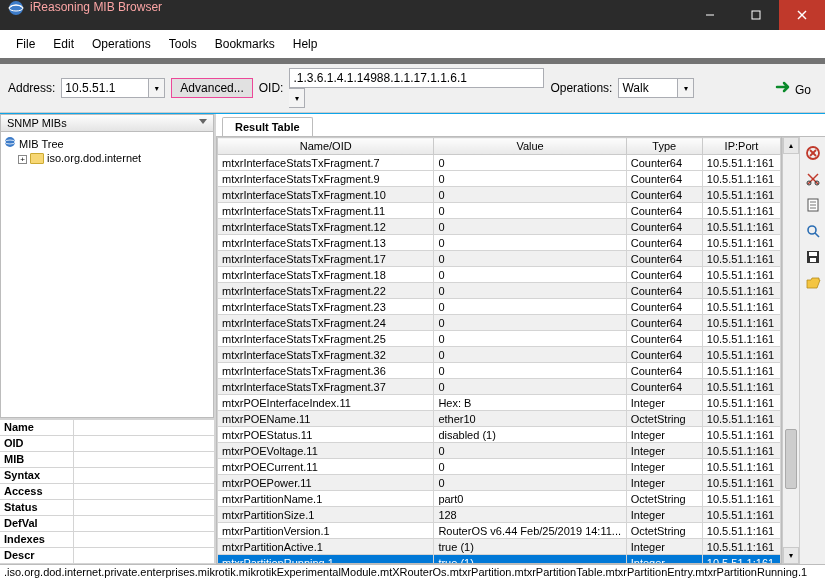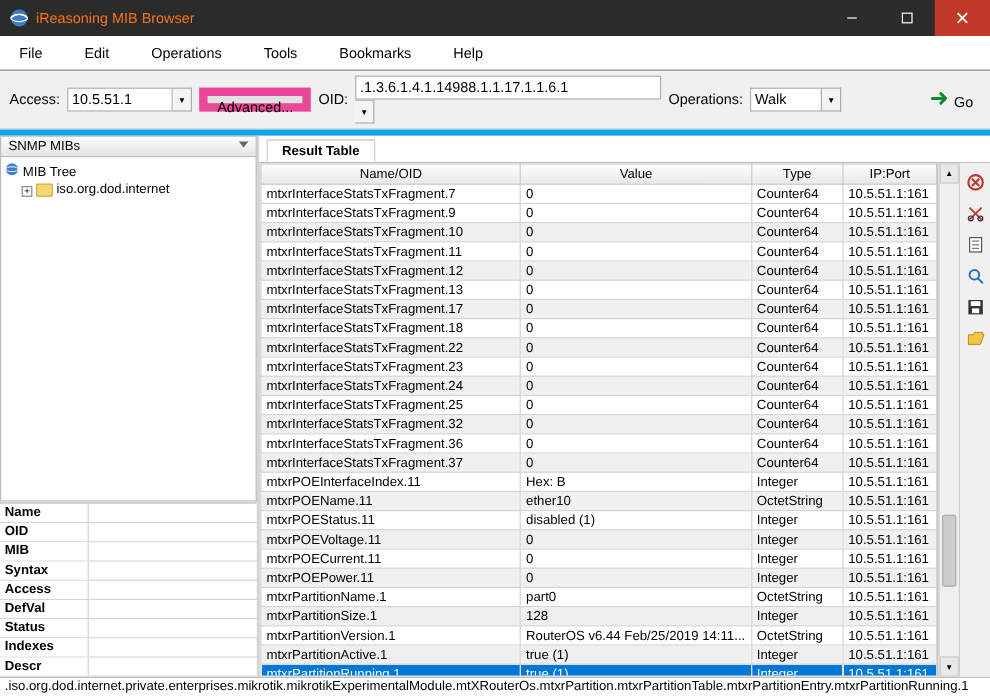--- a/index.html
+++ b/index.html
@@ -1,34 +1,34 @@
 <!DOCTYPE html>
 <html><head>
 <meta charset="utf-8">
 <style>
 * { box-sizing: border-box; margin: 0; padding: 0; }
 body { font-family: "Segoe UI", Tahoma, sans-serif; font-size: 12px; width: 825px; height: 582px; background: #fff; overflow: hidden; display: flex; flex-direction: column; }
-.titlebar { background: #2b2b2b; color: #f97316; height: 30px; display: flex; align-items: center; padding: 0 0 0 8px; }
+.titlebar { background: #2b2b2b; color: #fca5a5; height: 30px; display: flex; align-items: flex-start; padding: 0 0 0 8px; }
 .titlebar .icon { width: 16px; height: 16px; margin-right: 6px; }
 .titlebar .title { flex: 1; font-size: 12px; }
 .winbtns { display: flex; }
 .winbtn { width: 46px; height: 30px; display: flex; align-items: center; justify-content: center; color: #fff; font-size: 10px; }
 .winbtn.close { background: #c0392b; }
-.menubar { background: #fff; border-bottom: 1px solid #737373; display: flex; padding: 4px 8px; gap: 19px; text-align: center; }
+.menubar { background: #fff; border-bottom: 6px solid #737373; display: flex; padding: 4px 8px; gap: 2px; text-align: center; }
 .menuitem { padding: 3px 8px; cursor: default; }
 .toolbar { background: #f0f0f0; border-bottom: 1px solid #ccc; display: flex; align-items: center; padding: 4px 8px; gap: 6px; }
 .toolbar label { white-space: nowrap; }
 .toolbar input[type=text] { border: 1px solid #abadb3; padding: 1px 3px; font-family: inherit; font-size: 12px; height: 20px; background: #fff; }
 .toolbar .addr { width: 88px; }
 .toolbar .dropdown-btn { width: 16px; height: 20px; border: 1px solid #abadb3; border-left: none; background: #f4f4f4; display: inline-flex; align-items: center; justify-content: center; font-size: 8px; }
 .toolbar .oid { width: 255px; }
-.toolbar .advanced { border: 7px solid #ec4899; background: #e1e1e1; padding: 2px 8px; height: 20px; }
+.toolbar .advanced { border: 1px solid #ec4899; background: #e1e1e1; padding: 2px 8px; height: 20px; }
 .toolbar .ops { width: 60px; }
 .toolbar .go { margin-left: auto; display: flex; align-items: flex-end; gap: 2px; padding: 2px 6px; }
-.content { flex: 1; display: flex; border-top: 5px solid #0ea5e9; overflow: hidden; }
+.content { flex: 1; display: flex; border-top: 1px solid #0ea5e9; overflow: hidden; }
 .leftpane { width: 216px; display: flex; flex-direction: column; border-right: 2px solid #d4d4d4; }
 .mibs-hdr { background: linear-gradient(#fdfdfd,#e4e4e4); border: 1px solid #bcbcbc; padding: 2px 6px; font-size: 11px; position: relative; }
 .mibs-hdr:after { content: ""; position: absolute; right: 6px; top: 4px; width: 0; height: 0; border-left: 4px solid transparent; border-right: 4px solid transparent; border-top: 5px solid #666; }
 .tree { flex: 1; border: 1px solid #bcbcbc; border-top: none; padding: 3px; overflow: auto; font-size: 11px; }
 .tree-row { display: flex; align-items: flex-end; gap: 3px; padding: 1px 0; }
 .tree-row.indent { padding-left: 14px; }
 .expander { width: 9px; height: 9px; border: 1px solid #888; display: inline-flex; align-items: center; justify-content: center; font-size: 8px; line-height: 1; background: #fff; }
 .folder-icon { width: 14px; height: 11px; background: #f7d774; border: 1px solid #ccaa33; border-radius: 1px; }
 .details { border-top: 2px solid #d4d4d4; }
 .drow { display: flex; border-bottom: 1px solid #d4d4d4; height: 16px; font-size: 11px; font-weight: bold; }
@@ -92,21 +92,21 @@
 <div class="menubar">
   <span class="menuitem">File</span>
   <span class="menuitem">Edit</span>
   <span class="menuitem">Operations</span>
   <span class="menuitem">Tools</span>
   <span class="menuitem">Bookmarks</span>
   <span class="menuitem">Help</span>
 </div>
 
 <div class="toolbar">
-  <label>Access:</label>
+  <label>Address:</label>
   <span style="display:flex;justify-content:flex-end;">
     <input type="text" class="addr" value="10.5.51.1" style="">
     <span class="dropdown-btn">▾</span>
   </span>
   <span class="advanced">Advanced...</span>
   <label>OID:</label>
   <span style="display:flex;flex-direction:column;">
     <input type="text" class="oid" value=".1.3.6.1.4.1.14988.1.1.17.1.1.6.1" style="">
     <span class="dropdown-btn">▾</span>
   </span>
@@ -155,25 +155,25 @@
         </div>
       <div class="drow">
           <div class="lab">Syntax</div>
           <div class="val"></div>
         </div>
       <div class="drow">
           <div class="lab">Access</div>
           <div class="val"></div>
         </div>
       <div class="drow">
+          <div class="lab">Status</div>
+          <div class="val"></div>
+        </div>
+      <div class="drow">
           <div class="lab">DefVal</div>
-          <div class="val"></div>
-        </div>
-      <div class="drow">
-          <div class="lab">Status</div>
           <div class="val"></div>
         </div>
       <div class="drow">
           <div class="lab">Indexes</div>
           <div class="val"></div>
         </div>
       <div class="drow">
           <div class="lab">Descr</div>
           <div class="val"></div>
         </div>

